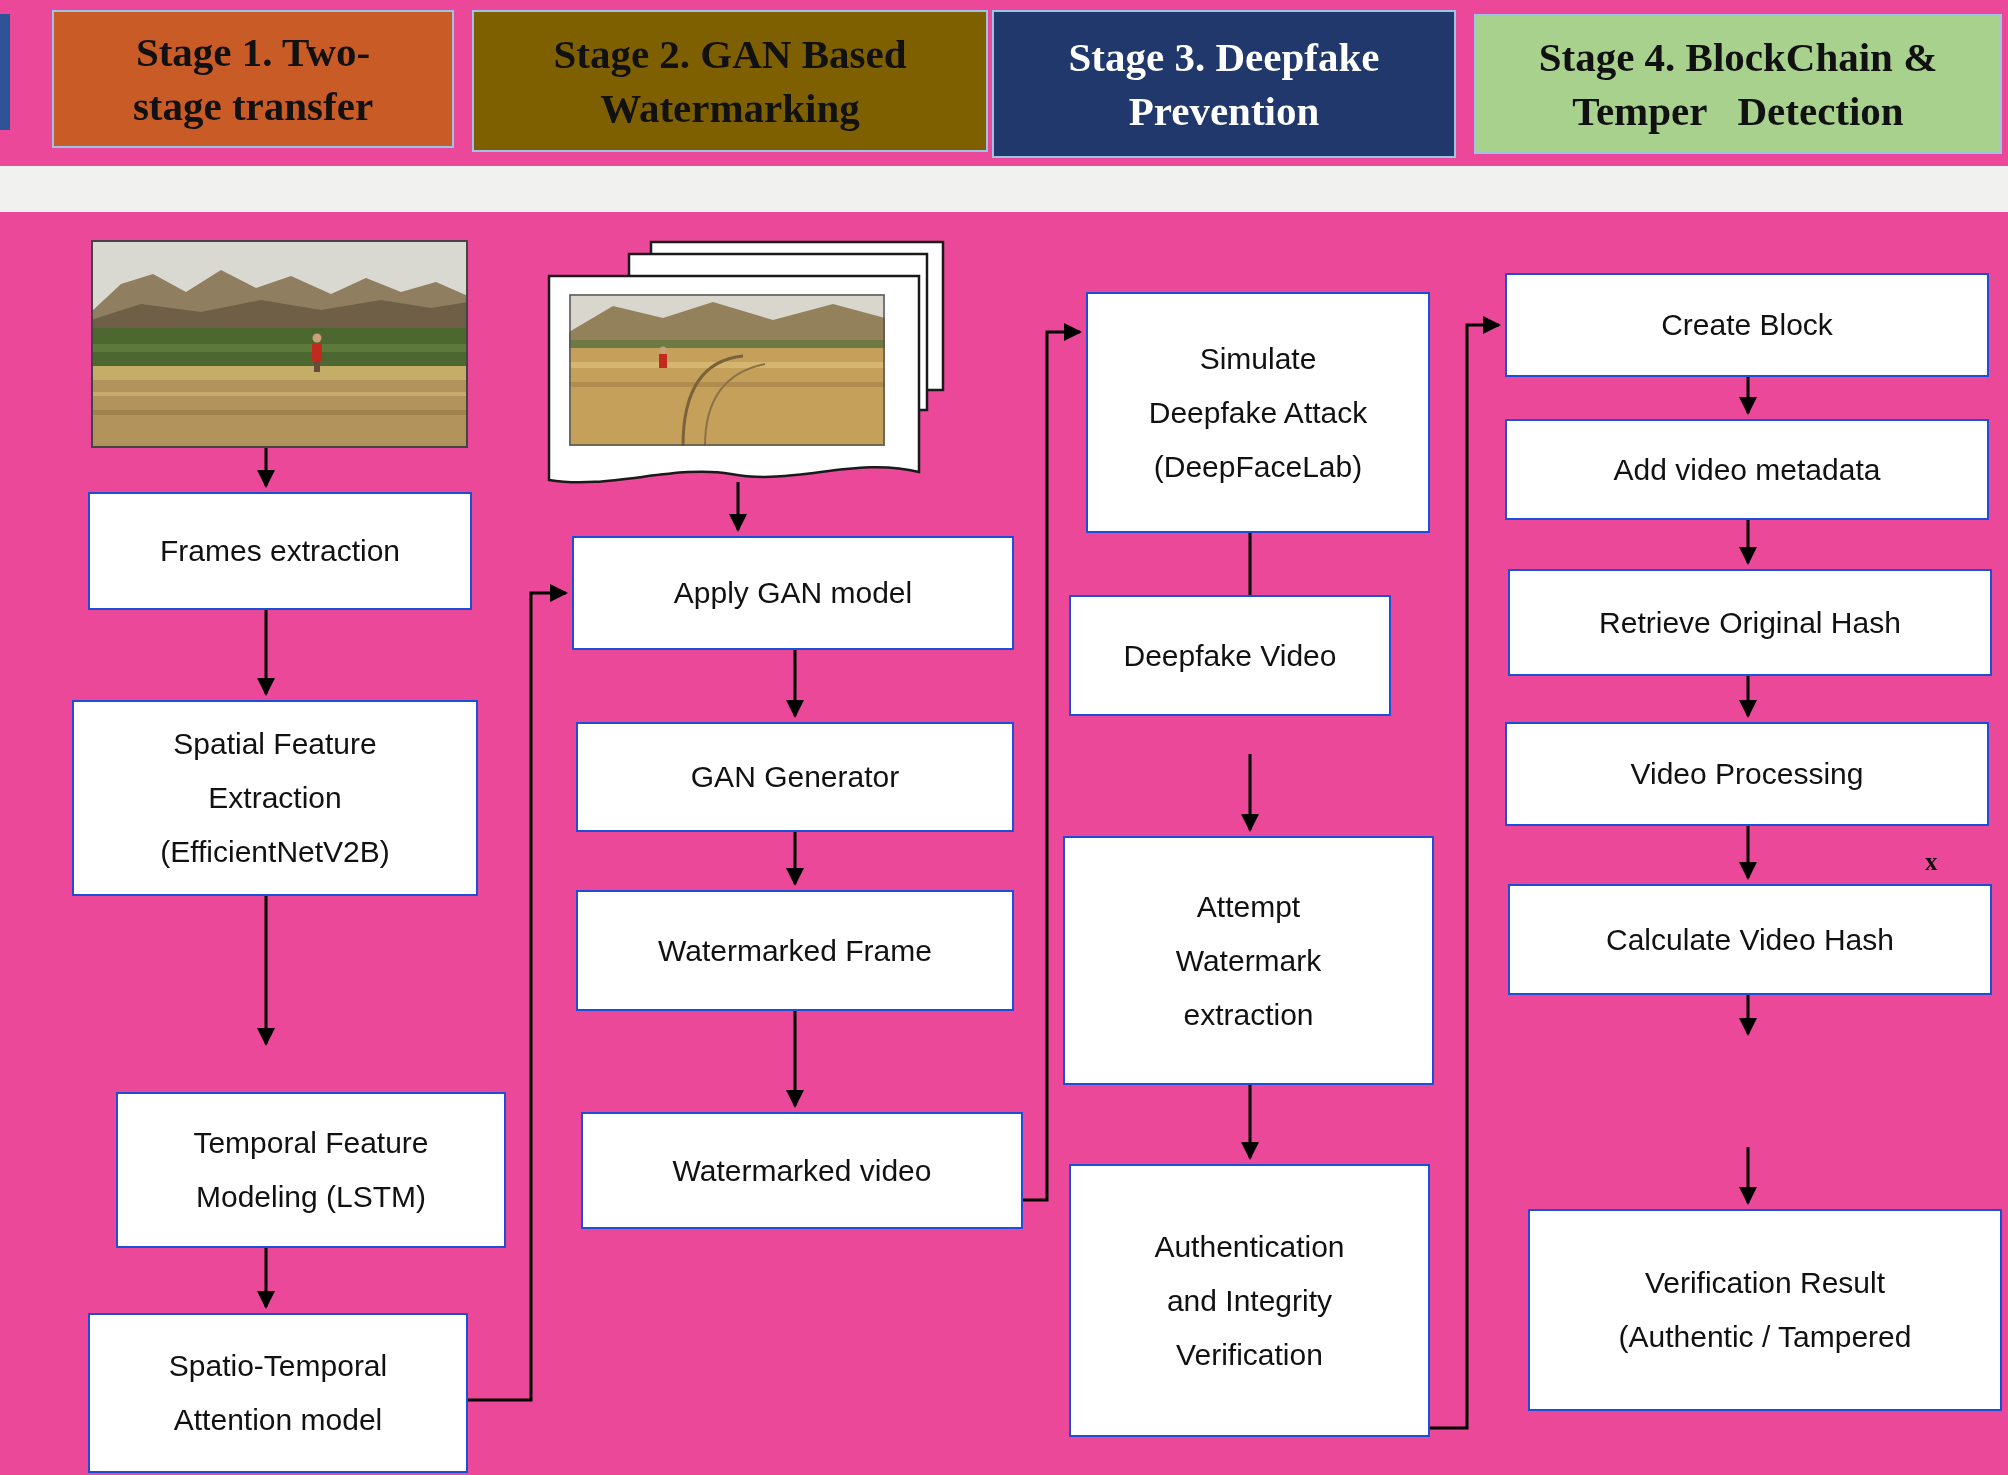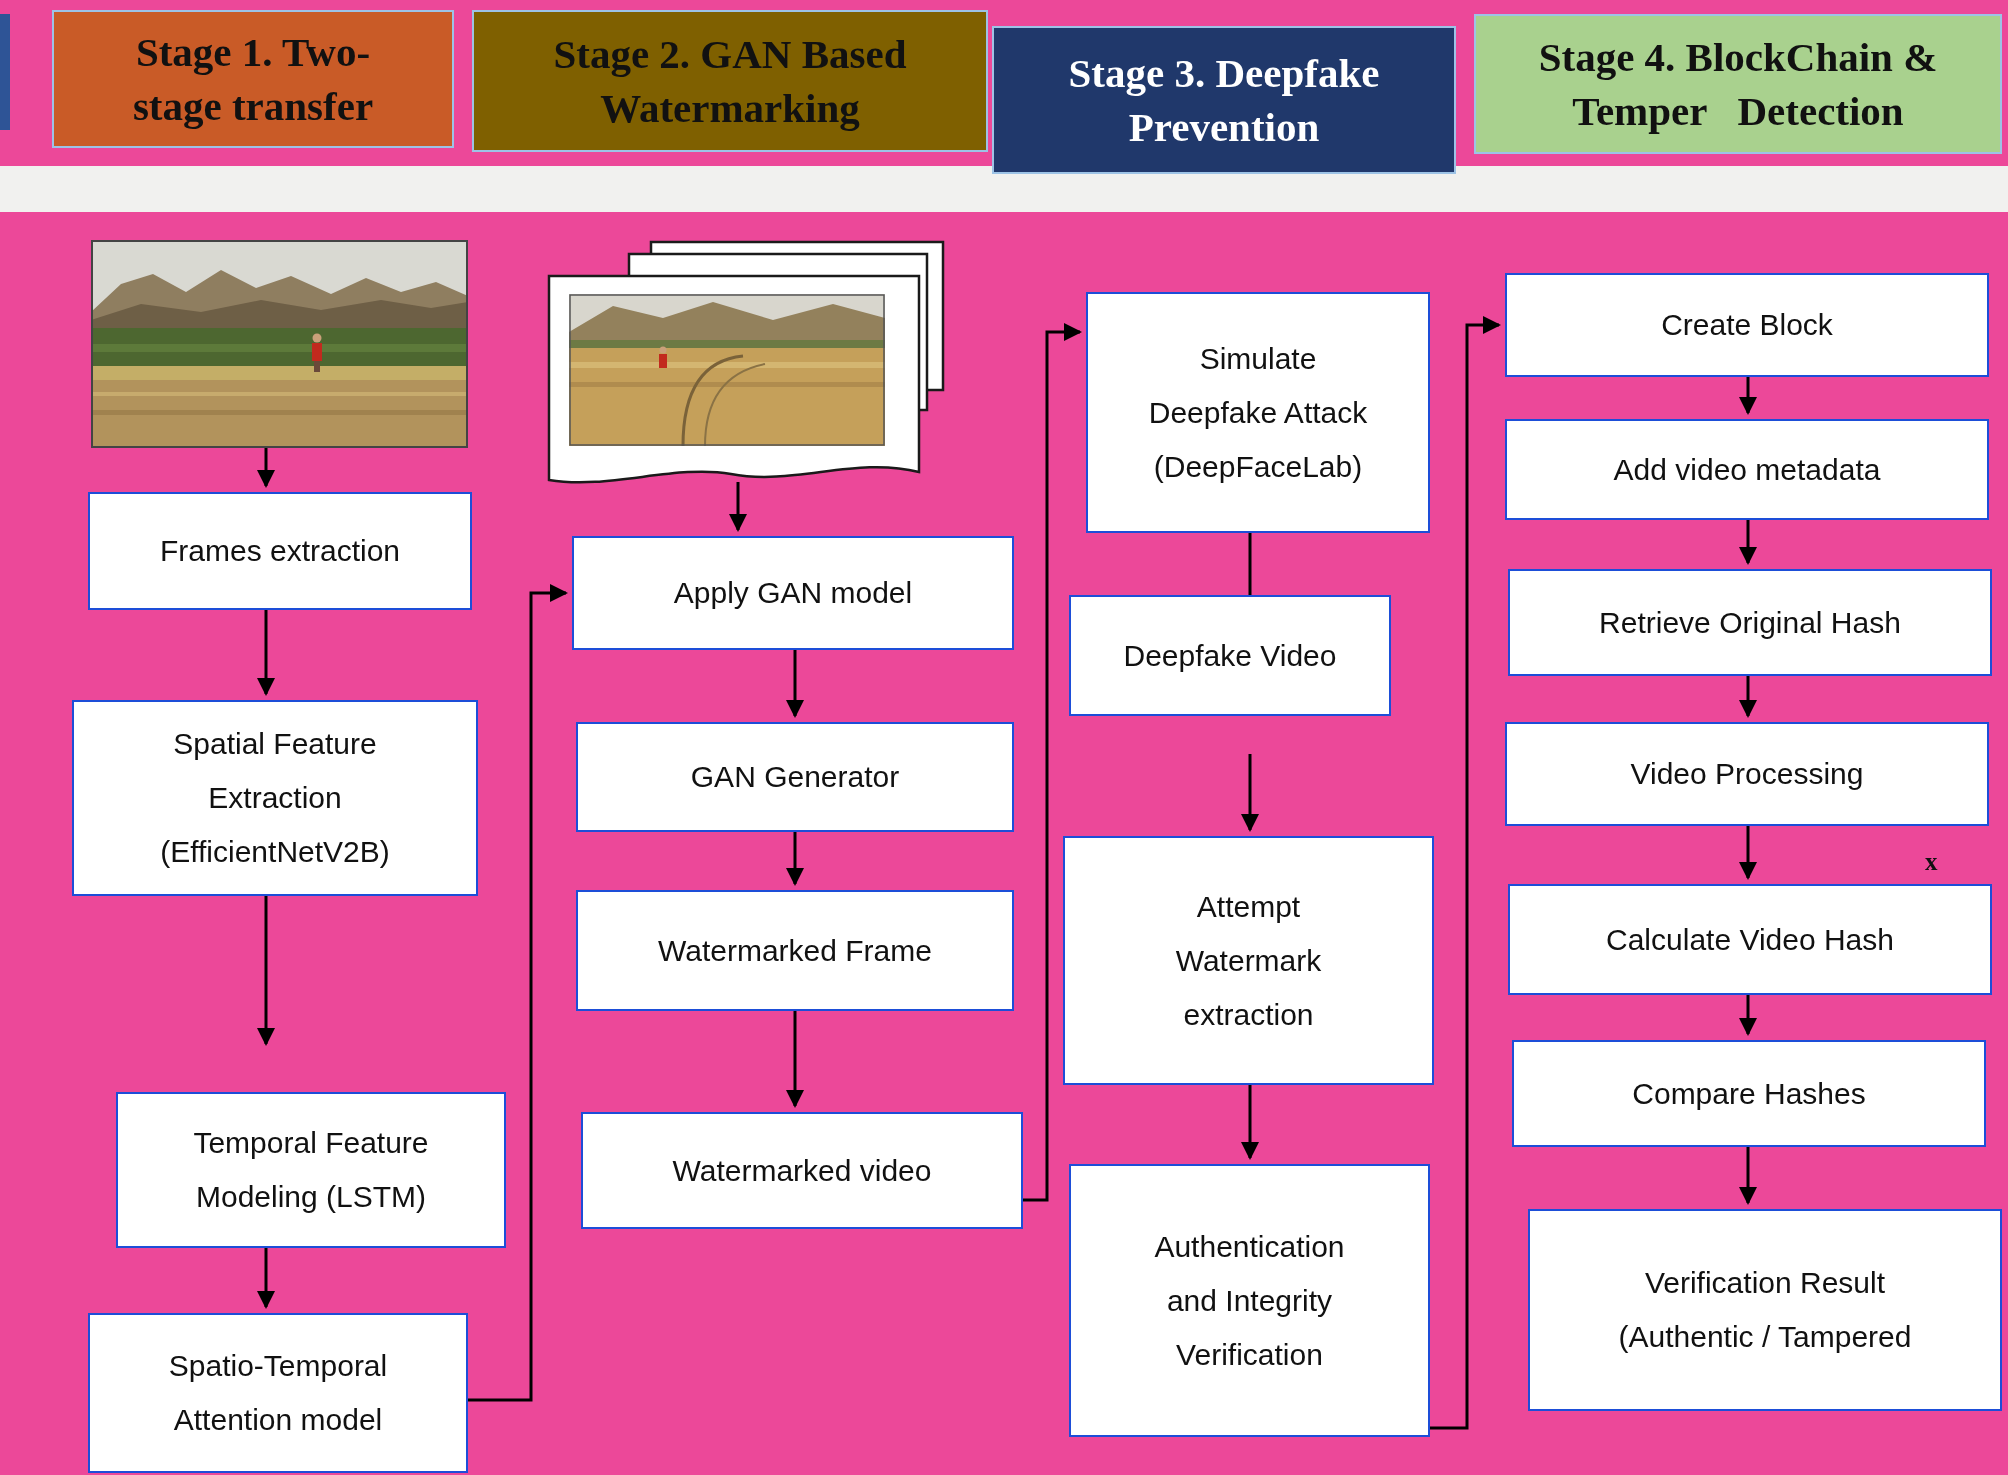--- a/index.html
+++ b/index.html
@@ -59,21 +59,21 @@
       <path d="M468,1400 H531 V593 H566"></path>
       <path d="M1023,1200 H1047 V332 H1080"></path>
       <path d="M1430,1428 H1467 V325 H1499"></path>
     </g>
   </svg>
 
   <div class="hdr" style="left: 52px; top: 10px; width: 402px; height: 138px; background: rgb(201, 91, 39); color: rgb(17, 17, 17);">Stage 1. Two-
 stage transfer</div>
   <div class="hdr" style="left: 472px; top: 10px; width: 516px; height: 142px; background: rgb(127, 96, 0); color: rgb(17, 17, 17);">Stage 2. GAN Based
 Watermarking</div>
-  <div class="hdr" style="left: 992px; top: 10px; width: 464px; height: 148px; background: rgb(32, 56, 107); color: rgb(255, 255, 255); margin-top: 16px;">Stage 3. Deepfake
+  <div class="hdr" style="left: 992px; top: 10px; width: 464px; height: 148px; background: rgb(32, 56, 107); color: rgb(255, 255, 255);">Stage 3. Deepfake
 Prevention</div>
   <div class="hdr" style="left: 1474px; top: 14px; width: 528px; height: 140px; background: rgb(169, 209, 142); color: rgb(17, 17, 17);">Stage 4. BlockChain &amp;
 Temper   Detection</div>
 
   <div class="photo" style="left:91px; top:240px; width:377px; height:208px;">
     <svg viewBox="0 0 377 208" width="377" height="208">
       <rect x="0" y="0" width="377" height="78" fill="#d9d9d2"></rect>
       <path d="M0,72 L30,44 L62,34 L95,52 L130,30 L165,48 L200,36 L240,54 L275,38 L310,52 L345,42 L377,56 V92 H0 Z" fill="#8f7e60"></path>
       <path d="M0,80 L50,64 L110,72 L170,60 L230,70 L290,60 L340,68 L377,62 V96 H0 Z" fill="#6e5f46"></path>
       <rect x="0" y="88" width="377" height="38" fill="#4d6730"></rect>
@@ -136,19 +136,18 @@
 extraction</div>
   <div class="node" style="left:1069px; top:1164px; width:361px; height:273px;">Authentication
 and Integrity
 Verification</div>
 
   <div class="node" style="left:1505px; top:273px; width:484px; height:104px;">Create Block</div>
   <div class="node" style="left:1505px; top:419px; width:484px; height:101px;">Add video metadata</div>
   <div class="node" style="left:1508px; top:569px; width:484px; height:107px;">Retrieve Original Hash</div>
   <div class="node" style="left:1505px; top:722px; width:484px; height:104px;">Video Processing</div>
   <div class="node" style="left:1508px; top:884px; width:484px; height:111px;">Calculate Video Hash</div>
-  <div class="node" style="left:1512px; top:1040px; width:474px; height:107px;">Compare Hashes</div>
   <div class="node" style="left:1528px; top:1209px; width:474px; height:202px;">Verification Result
 (Authentic / Tampered</div>
 
   <div class="stray" style="left:1925px; top:848px;">x</div>
 
 </div>
 
 </body></html>

